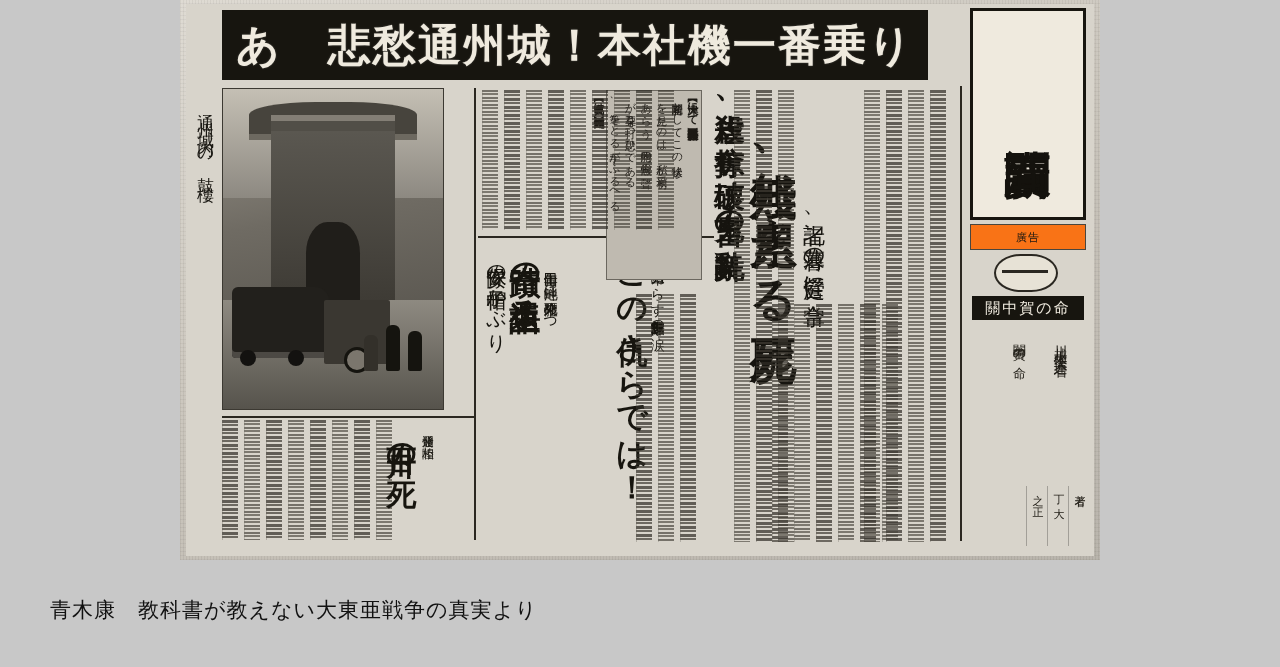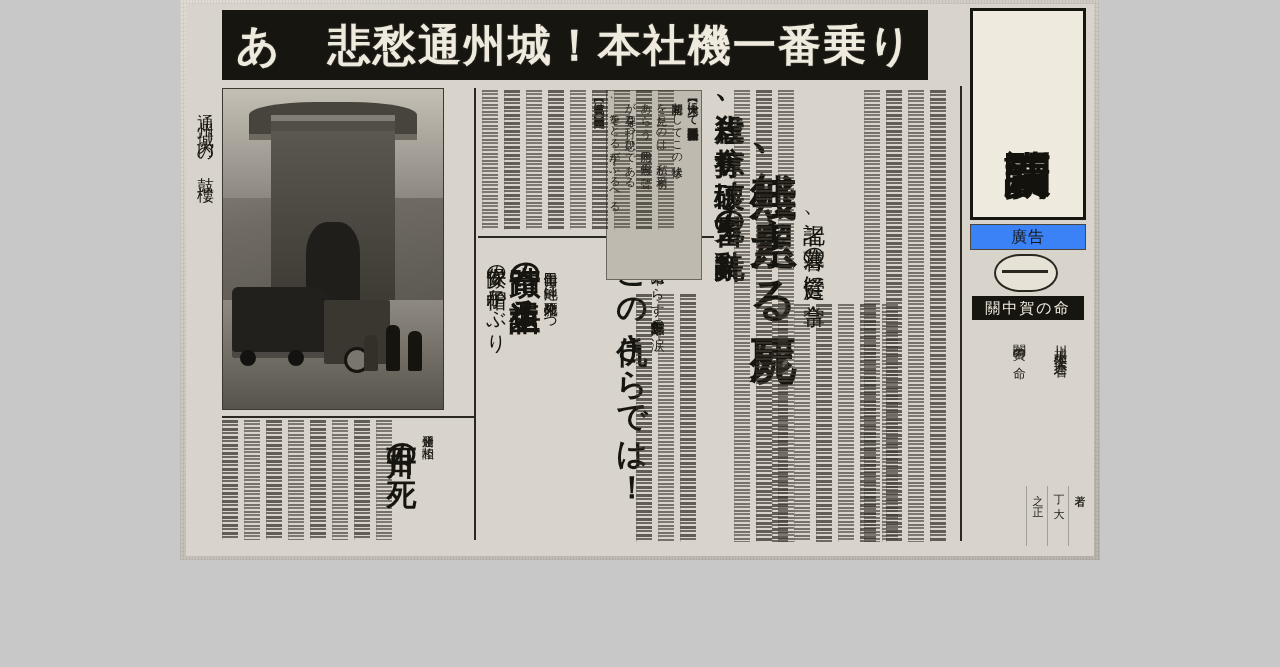--- a/index.html
+++ b/index.html
@@ -99,24 +99,24 @@
     writing-mode: vertical-rl;
     line-height: 1.02;
     letter-spacing: 1px;
   }
   .logo-sub {
     position: absolute;
     right: 8px;
     top: 220px;
     width: 116px;
     height: 26px;
-    background: #3b82f6;
+    background: #f97316;
     border: 1px solid #4a463e;
     box-sizing: border-box;
-    font-size: 16px;
+    font-size: 11px;
     color: #1a1812;
     display: flex;
     align-items: center;
     justify-content: center;
     letter-spacing: 1px;
     font-family: Liberation Mono, monospace;
   }
   .logo-mark {
     position: absolute;
     right: 36px;
@@ -537,14 +537,15 @@
       <div class="photo-caption">通州城内の鼓樓</div>
 
       <div class="low-head">
         <div class="sh sh-big">百卅の死</div>
         <div class="sh sh-sm">通州發　陸相</div>
       </div>
 
     </div>
   </div>
 
+  <div id="caption">青木康　教科書が教えない大東亜戦争の真実より</div>
 
 </div>
 
 </body></html>

